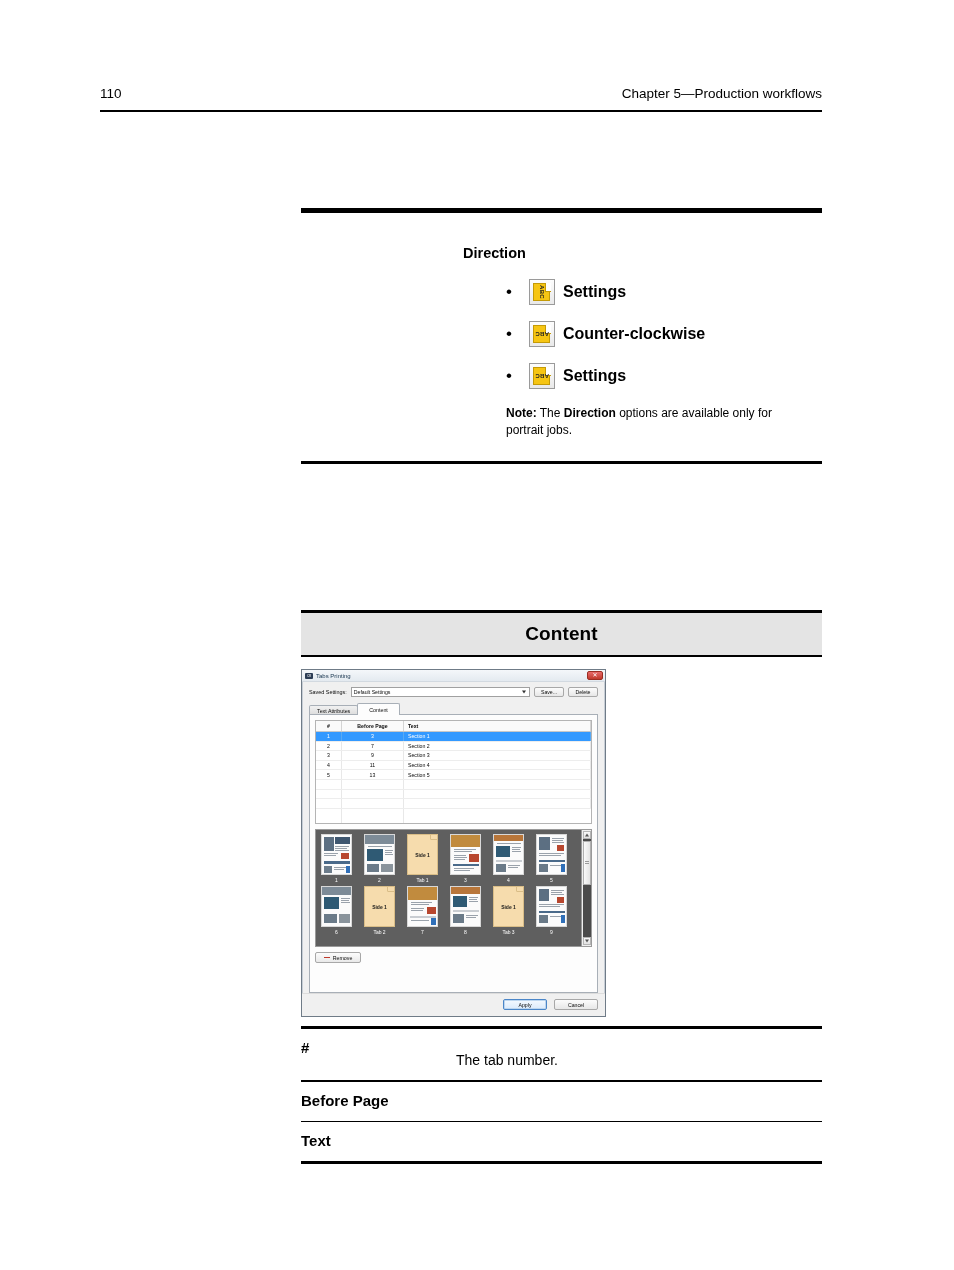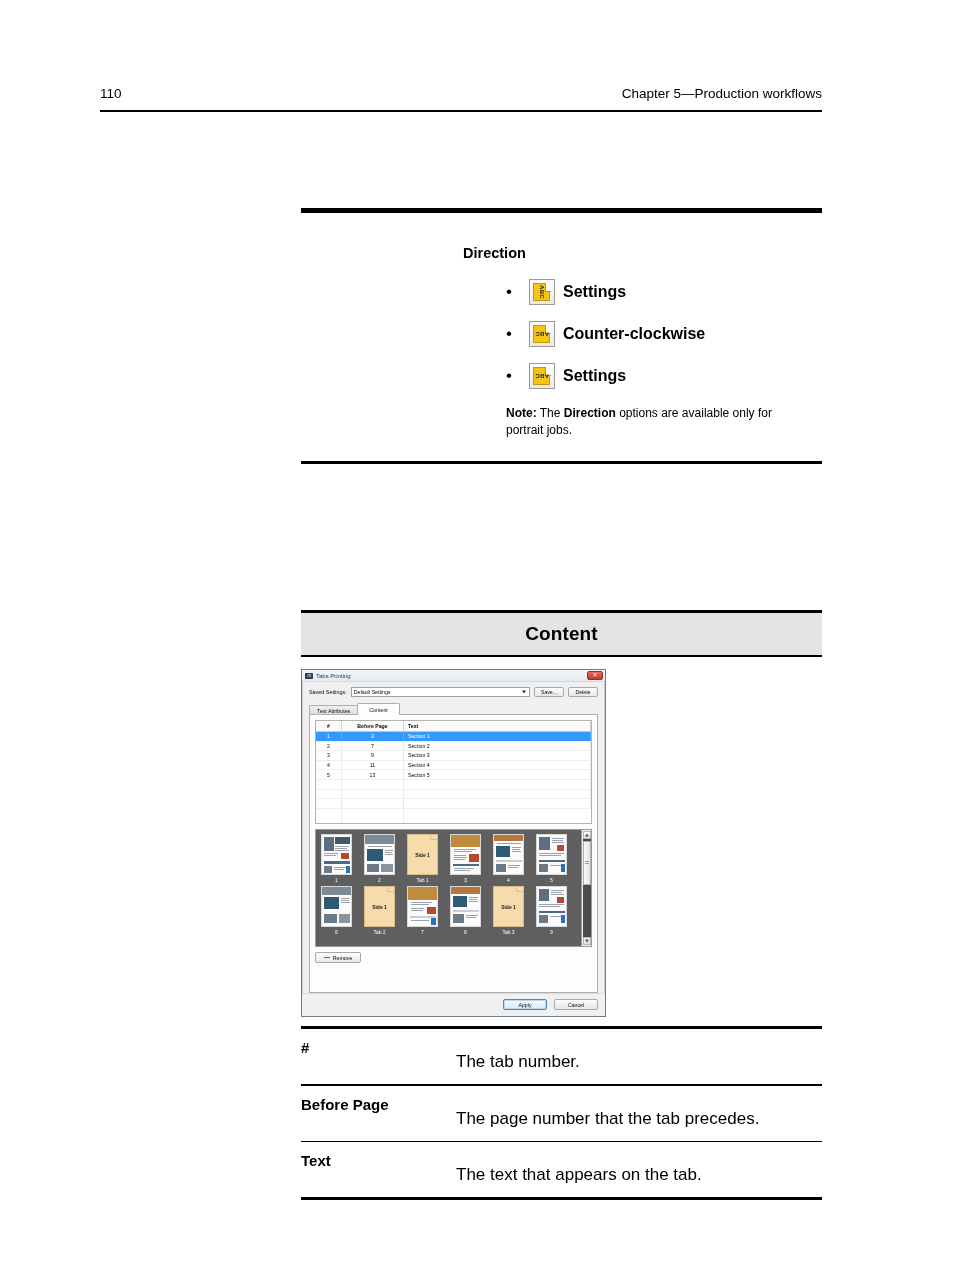--- a/index.html
+++ b/index.html
@@ -99,21 +99,21 @@
   .note {
     margin-left: 205px; margin-top: 16px;
     font-size: 12px; line-height: 1.42; max-width: 300px;
   }
   .note b { font-weight: bold; }
   .def-row { display: flex; align-items: flex-start; padding: 9px 0 12px 0; }
   .def-term {
     width: 155px; flex: 0 0 155px;
     font-size: 15px; font-weight: bold; padding-top: 1px;
   }
-  .def-desc { font-size: 17px; padding-top: 14px; }
+  .def-desc { font-size: 14px; padding-top: 14px; }
 
   
   .dlg-wrap {
     position: absolute; left: 301px; top: 669px;
     width: 305px; height: 348px;
   }
   .dialog {
     width: 100%; height: 100%;
     background: #f0f0f0;
     border: 1px solid #6f7b87;
@@ -683,21 +683,19 @@
 
 <div class="doc-section" style="top:1026px;">
   <div class="rule-thick"></div>
   <div class="def-row">
     <div class="def-term">#</div>
     <div class="def-desc">The tab number.</div>
   </div>
   <div class="rule-thin"></div>
   <div class="def-row">
     <div class="def-term">Before Page</div>
-    <div class="def-desc">The page number that the tab precedes.</div>
   </div>
   <div class="rule-thin"></div>
   <div class="def-row">
     <div class="def-term">Text</div>
-    <div class="def-desc">The text that appears on the tab.</div>
   </div>
   <div class="rule-thick"></div>
 </div>
 
 </body></html>

